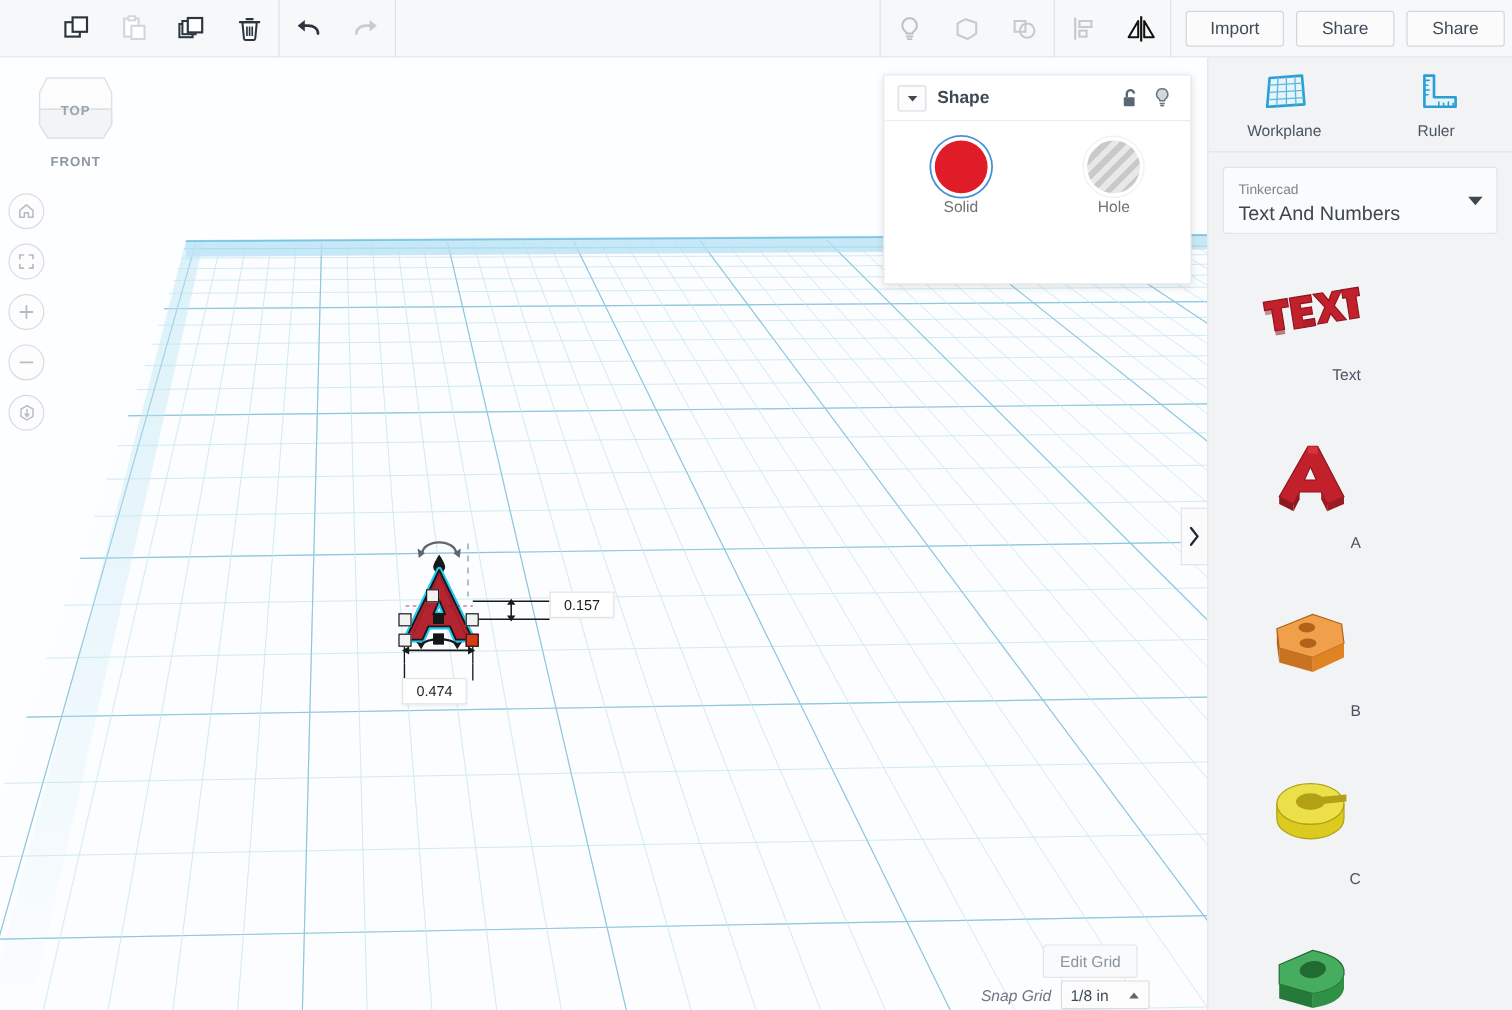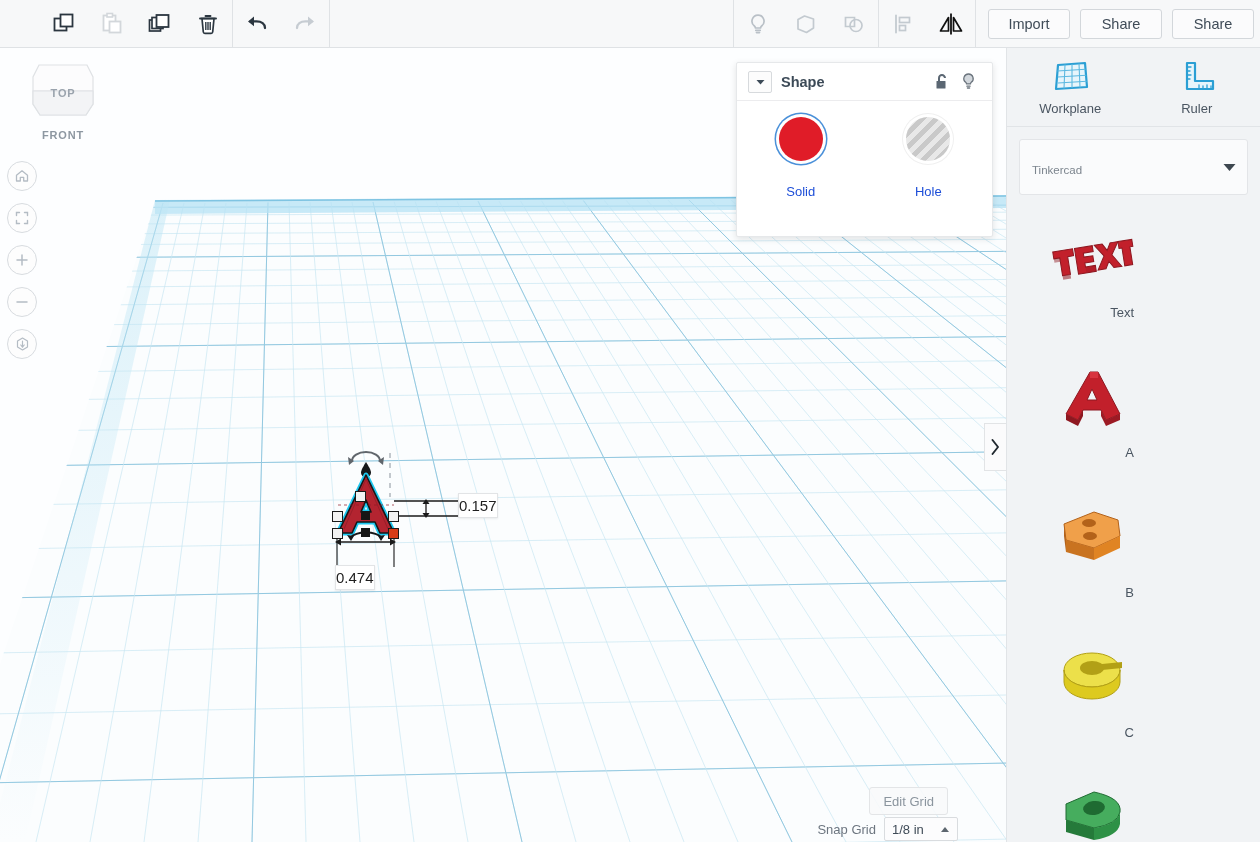--- a/index.html
+++ b/index.html
@@ -52,35 +52,35 @@
   .navbtn{
     position:absolute;left:7px;width:28px;height:28px;border-radius:50%;
     border:1px solid #d8dce0;background:#fdfdfd;cursor:pointer;
     display:flex;align-items:center;justify-content:center;color:#b4bcc4;
   }
 
   
   .obj-wrap{position:absolute;left:330px;top:395px;width:200px;height:150px;}
   .dim-label{
     position:absolute;background:#ffffff;border:1px solid #e2e4e6;
-    font-size:15px;color:#1f1f1f;padding:3px 0;white-space:nowrap;
+    font-size:12px;color:#1f1f1f;padding:3px 11px;white-space:nowrap;
     box-shadow:0 1px 2px rgba(0,0,0,.07);
   }
   .handle{position:absolute;width:11px;height:11px;background:#f2f2f2;border:1.6px solid #1a1a1a;box-sizing:border-box;cursor:pointer;}
   .handle.red{background:#d63b17;border-color:#1a1a1a;}
   .handle.black{background:#161616;border-color:#161616;}
 
   .edit-grid{
     position:absolute;right:58px;bottom:27px;height:26px;padding:0 13px;
     display:flex;align-items:center;justify-content:center;border-radius:3px;
     border:1px solid #e3e5e7;background:rgba(248,249,250,.88);
     font-size:13px;color:#8b959e;cursor:pointer;
   }
   .snap-row{position:absolute;right:48px;bottom:-2px;display:flex;align-items:center;height:30px;}
-  .snap-lbl{font-size:13px;color:#6d7680;margin-right:8px;}
+  .snap-lbl{font-size:13px;color:#6d7680;margin-right:8px;font-style:italic;}
   .snap-sel{
     height:24px;min-width:74px;padding:0 7px;border:1px solid #d9dcdf;border-radius:2px;
     background:#fcfcfd;display:flex;align-items:center;justify-content:space-between;
     font-size:13px;color:#3f4b57;cursor:pointer;box-sizing:border-box;
   }
   .collapse-tab{
     position:absolute;right:0;top:375px;width:21px;height:46px;
     background:#fbfbfc;border:1px solid #e2e4e6;border-right:none;
     display:flex;align-items:center;justify-content:center;cursor:pointer;
     font-size:17px;color:#2d3640;
@@ -106,21 +106,21 @@
   .sp-opt{flex:1;display:flex;flex-direction:column;align-items:center;cursor:pointer;}
   .swatch-solid{
     width:44px;height:44px;border-radius:50%;background:#e01c28;
     box-shadow:0 0 0 3px #ffffff,0 0 0 4.5px #4a90d9;
   }
   .swatch-hole{
     width:44px;height:44px;border-radius:50%;
     background:repeating-linear-gradient(135deg,#c9c9c9 0 5px,#e8e8e8 5px 10px);
     box-shadow:0 0 0 3px #ffffff,0 0 0 4px #f0f0f0;
   }
-  .sp-opt-lbl{margin-top:23px;font-size:13px;color:#1d4ed8;}
+  .sp-opt-lbl{margin-top:4px;font-size:13px;color:#737373;}
 
   
   .rightpanel{
     position:absolute;left:1006px;top:48px;width:254px;height:794px;
     background:#f1f3f5;border-left:1px solid #e1e4e7;box-sizing:border-box;overflow:hidden;
   }
   .rp-tools{height:78px;display:flex;border-bottom:1px solid #e1e4e7;background:#f1f3f5;}
   .rp-tool{flex:1;display:flex;flex-direction:column;align-items:center;justify-content:center;cursor:pointer;}
   .rp-tool-lbl{margin-top:6px;font-size:13px;color:#4a5561;}
   .rp-select{
@@ -509,20 +509,21 @@
               <path d="M30 30 v-4"></path>
               <path d="M34 30 v-3"></path>
           </g>
         </svg>
         <div class="rp-tool-lbl">Ruler</div>
       </div>
     </div>
 
     <div class="rp-select">
       <div class="rp-sel-sup">Tinkercad</div>
+      <div class="rp-sel-main">Text And Numbers</div>
       <svg class="rp-sel-caret" width="13" height="9" viewBox="0 0 13 9">
           <path d="M0.5 1h12L6.5 8z" fill="#3d4750"></path>
         </svg>
     </div>
 
     <div class="rp-grid">
 
       <div class="rp-cell">
         <div class="rp-cell-art">
           <svg width="86" height="62" viewBox="0 0 86 62">

